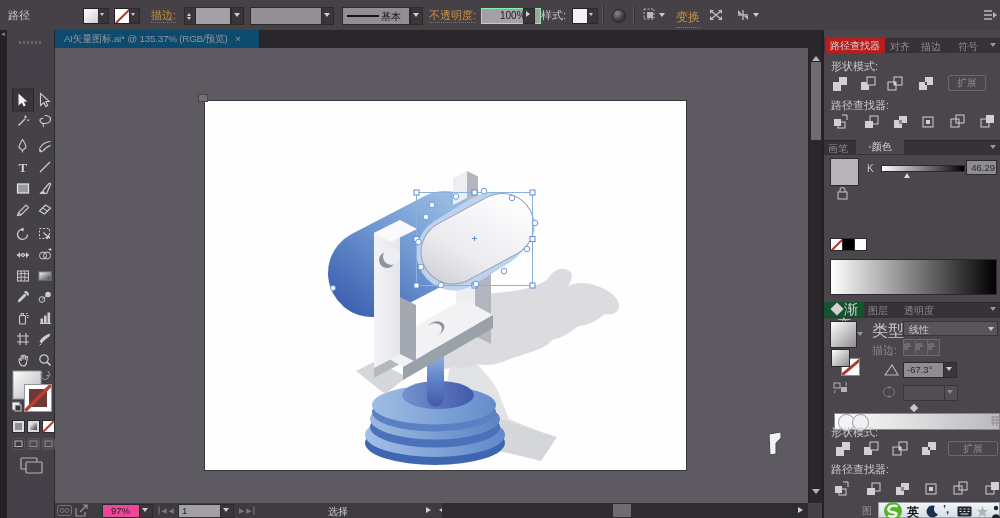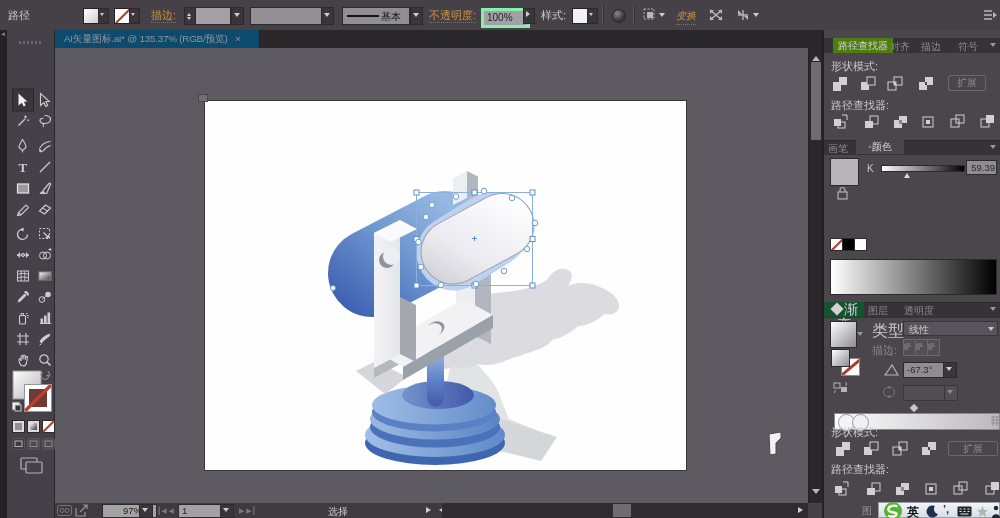--- a/index.html
+++ b/index.html
@@ -40,38 +40,38 @@
   <div class="abs darkbtn" style="left:321px;top:7px;width:11px;height:16px;"></div>
   <div class="abs" style="left:323.5px;top:13px;width:0;height:0;border:3px solid transparent;border-top:4px solid #cfcdd0;"></div>
 
   <div class="abs" style="left:342px;top:7px;width:66px;height:16px;background:#918f93;border:1px solid #2c2a2d;text-decoration:underline;">
     <div class="abs" style="left:4px;top:7px;width:32px;height:2px;background:#141414;"></div>
     <div class="abs" style="left:38px;top:2px;color:#141414;font-size:10px;">基本</div>
   </div>
   <div class="abs darkbtn" style="left:410px;top:7px;width:11px;height:16px;"></div>
   <div class="abs" style="left:412.5px;top:13px;width:0;height:0;border:3px solid transparent;border-top:4px solid #cfcdd0;"></div>
   <div class="abs txt orange" style="left:429px;top:9px;border-bottom:1px dotted #9a7035;padding-bottom:1px;">不透明度:</div>
-  <div class="abs" style="left:481px;top:8px;width:40px;height:14px;background:#a3a1a5;border:3px solid #86efac;color:#222;font-size:10px;padding-left:3px;line-height:14px;">100%</div>
+  <div class="abs" style="left:481px;top:8px;width:40px;height:14px;background:#a3a1a5;border:1px solid #86efac;color:#222;font-size:10px;padding-left:18px;line-height:14px;">100%</div>
   <div class="abs darkbtn" style="left:523px;top:8px;width:10px;height:14px;"></div>
   <div class="abs" style="left:526px;top:11px;width:0;height:0;border:3px solid transparent;border-left:4px solid #cfcdd0;"></div>
   <div class="abs txt" style="left:541px;top:9px;">样式:</div>
   <div class="abs" style="left:572px;top:8px;width:14px;height:14px;background:#f2f2f4;border:1px solid #222;"></div>
   <div class="abs darkbtn" style="left:587px;top:8px;width:9px;height:14px;"></div>
   <div class="abs" style="left:589px;top:13px;width:0;height:0;border:2.5px solid transparent;border-top:3.5px solid #cfcdd0;"></div>
   <div class="abs vline" style="left:602px;top:5px;height:20px;"></div>
 
   <div class="abs" style="left:612px;top:9px;width:12px;height:12px;border-radius:50%;background:radial-gradient(circle at 35% 30%,#8a878c,#3a373b 60%);border:1px solid #262427;"></div>
   <div class="abs vline" style="left:633px;top:5px;height:20px;"></div>
 
   <svg class="abs" style="left:643px;top:8px;" width="14" height="14">
       <rect x="1" y="1" width="10" height="10" fill="none" stroke="#b8b6b9" stroke-dasharray="2 1.5"></rect>
       <rect x="4" y="4" width="6" height="6" fill="#b8b6b9"></rect>
     </svg>
   <div class="abs" style="left:659px;top:13px;width:0;height:0;border:3px solid transparent;border-top:4px solid #cfcdd0;"></div>
-  <div class="abs orange" style="left:676px;top:9px;font-size:10px;border-bottom:1px dotted #9a7035;padding-bottom:1px;font-style:italic;">变换</div>
+  <div class="abs orange" style="left:676px;top:9px;font-size:12px;border-bottom:1px dotted #9a7035;padding-bottom:1px;">变换</div>
 
   <svg class="abs" style="left:708px;top:8px;" width="16" height="14">
       <path d="M2 2 L14 12 M14 2 L2 12" stroke="#b8b6b9" stroke-width="1.6"></path>
       <path d="M2 2 l4 0 l-4 4 z M14 2 l-4 0 l4 4 z M2 12 l4 0 l-4 -4 z M14 12 l-4 0 l4 -4 z" fill="#b8b6b9"></path>
     </svg>
   <svg class="abs" style="left:735px;top:8px;" width="16" height="14">
       <path d="M3 7 L13 7 M8 2 L8 12" stroke="#b8b6b9" stroke-width="1.4"></path>
       <path d="M3 2 l4 4 l-4 0 z M13 12 l-4 -4 l4 0 z" fill="#b8b6b9"></path>
     </svg>
   <div class="abs" style="left:753px;top:13px;width:0;height:0;border:3px solid transparent;border-top:4px solid #cfcdd0;"></div>
@@ -351,39 +351,39 @@
 <div class="abs" style="left:55px;top:503px;width:753px;height:15px;background:#3e3b3f;">
   <svg class="abs" style="left:2px;top:2px;opacity:0.75;" width="15" height="11">
       <rect x="0.5" y="0.5" width="14" height="10" rx="2" fill="none" stroke="#8b888d"></rect>
       <circle cx="5" cy="5.5" r="2" fill="none" stroke="#8b888d"></circle>
       <circle cx="10" cy="5.5" r="2" fill="none" stroke="#8b888d"></circle>
     </svg>
     <svg class="abs" style="left:20px;top:1px;opacity:0.75;" width="15" height="13">
       <path d="M1 4 v8 h9 v-4" fill="none" stroke="#b5b3b6" stroke-width="1.2"></path>
       <path d="M5 8 L12 1 M8 1 h4 v4" fill="none" stroke="#b5b3b6" stroke-width="1.2"></path>
     </svg>
-    <div class="abs" style="left:47px;top:1px;width:33px;height:12px;background:#a3a3a3;border:1px solid #2c2a2d;color:#222;font-size:9.5px;line-height:12px;padding-left:20px;">97%</div>
+    <div class="abs" style="left:47px;top:1px;width:33px;height:12px;background:#ec4899;border:1px solid #2c2a2d;color:#222;font-size:9.5px;line-height:12px;padding-left:8px;">97%</div>
     <div class="abs darkbtn" style="left:84px;top:1px;width:12px;height:12px;"></div>
     <div class="abs" style="left:87px;top:5px;width:0;height:0;border:3px solid transparent;border-top:4px solid #cfcdd0;"></div>
     <div class="abs" style="left:102px;top:4px;font-size:7px;color:#7c797e;">┃◀&nbsp;◀</div>
     <div class="abs" style="left:123px;top:1px;width:40px;height:12px;background:#a3a1a5;border:1px solid #2c2a2d;color:#222;font-size:9.5px;line-height:12px;padding-left:3px;">1</div>
     <div class="abs darkbtn" style="left:165px;top:1px;width:12px;height:12px;"></div>
     <div class="abs" style="left:168px;top:5px;width:0;height:0;border:3px solid transparent;border-top:4px solid #cfcdd0;"></div>
     <div class="abs" style="left:184px;top:4px;font-size:7px;color:#7c797e;">▶&nbsp;▶┃</div>
     <div class="abs" style="left:273px;top:2px;color:#cdcbce;font-size:10px;">选择</div>
     <div class="abs" style="left:371px;top:4px;width:0;height:0;border:3.5px solid transparent;border-left:5px solid #cfcdd0;"></div>
     <div class="abs" style="left:381px;top:4px;width:0;height:0;border:3.5px solid transparent;border-right:5px solid #cfcdd0;"></div>
     <div class="abs" style="left:387px;top:0;width:366px;height:15px;background:#2e2c2f;"></div>
     <div class="abs" style="left:558px;top:1px;width:18px;height:13px;background:#6f6c71;"></div>
     <div class="abs" style="left:743px;top:4px;width:0;height:0;border:3.5px solid transparent;border-left:5px solid #cfcdd0;"></div>
 </div>
 
 <div class="abs" style="left:822px;top:30px;width:178px;height:488px;background:#4a464c;border-left:2px solid #232124;">
   <div class="abs" style="left:0;top:8px;width:176px;height:15px;background:#353238;"></div>
-    <div class="abs" style="left:1px;top:8px;width:60px;height:15px;background:#4d7c0f;color:#d4d2d5;font-size:10px;line-height:15px;text-align:center;margin-left:8px;">路径查找器</div>
+    <div class="abs" style="left:1px;top:8px;width:60px;height:15px;background:#b91c1c;color:#d4d2d5;font-size:10px;line-height:15px;text-align:center;">路径查找器</div>
     <div class="abs dim" style="left:66px;top:10px;font-size:10px;">对齐</div>
     <div class="abs dim" style="left:97px;top:10px;font-size:10px;">描边</div>
     <div class="abs dim" style="left:134px;top:10px;font-size:10px;">符号</div>
     <div class="abs dim" style="left:166px;top:13px;width:0;height:0;border:3px solid transparent;border-top:4px solid #9a989c;"></div>
     <div class="abs txt" style="left:7px;top:30px;">形状模式:</div>
     <svg class="abs" style="left:8px;top:45.5px;" width="16" height="15">
       <path d="M1,6 h6 V1 h8 v8 h-6 v6 h-8 Z" fill="#d2d0d3"></path>
     </svg>
     <svg class="abs" style="left:36px;top:45.5px;" width="16" height="15">
       <rect x="1" y="6" width="8" height="8" fill="#d2d0d3"></rect>
@@ -429,21 +429,21 @@
       <rect x="6" y="1" width="8" height="8" fill="#d2d0d3"></rect>
     </svg>
     <div class="abs" style="left:0;top:110px;width:176px;height:14px;background:#353238;border-top:1px solid #29272a;"></div>
     <div class="abs dim" style="left:4px;top:112px;font-size:10px;">画笔</div>
     <div class="abs" style="left:32px;top:110px;width:48px;height:14px;background:#4a464c;color:#d4d2d5;font-size:10px;line-height:14px;text-align:center;">◦颜色</div>
     <div class="abs dim" style="left:166px;top:115px;width:0;height:0;border:3px solid transparent;border-top:4px solid #9a989c;"></div>
     <div class="abs" style="left:6px;top:128px;width:27px;height:26px;background:#b7b5b8;border:1px solid #2c2a2d;"></div>
     <div class="abs txt" style="left:43px;top:133px;font-size:10px;">K</div>
     <div class="abs" style="left:57px;top:135px;width:82px;height:5px;background:linear-gradient(90deg,#ffffff,#000000);border:1px solid #2c2a2d;"></div>
     <div class="abs" style="left:80px;top:140px;width:0;height:0;border:3.5px solid transparent;border-bottom:5px solid #dddbde;"></div>
-    <div class="abs" style="left:142px;top:130px;width:28px;height:13px;background:#8f8d91;border:1px solid #2c2a2d;color:#2c2a2d;font-size:9.5px;line-height:13px;text-align:right;padding-right:1px;">59.39</div>
+    <div class="abs" style="left:142px;top:130px;width:28px;height:13px;background:#8f8d91;border:1px solid #2c2a2d;color:#2c2a2d;font-size:9.5px;line-height:13px;text-align:right;padding-right:1px;">46.29</div>
     <svg class="abs" style="left:12px;top:156px;" width="13" height="14">
       <rect x="2" y="6" width="9" height="7" fill="none" stroke="#b5b3b6" stroke-width="1.2"></rect>
       <path d="M4 6 V4 a2.5 2.5 0 0 1 5 0 V6" fill="none" stroke="#b5b3b6" stroke-width="1.2"></path>
     </svg>
     <div class="abs" style="left:6px;top:208px;width:11px;height:11px;background:#fff;border:1px solid #2c2a2d;overflow:hidden;">
       <div class="abs" style="left:-2px;top:4px;width:18px;height:2px;background:#b03a30;transform:rotate(-45deg);"></div>
     </div>
     <div class="abs" style="left:18px;top:208px;width:11px;height:11px;background:#000;border:1px solid #2c2a2d;"></div>
     <div class="abs" style="left:30px;top:208px;width:11px;height:11px;background:#fff;border:1px solid #2c2a2d;"></div>
     <div class="abs" style="left:6px;top:229px;width:165px;height:34px;background:linear-gradient(90deg,#ffffff,#000000);border:1px solid #2c2a2d;"></div>

